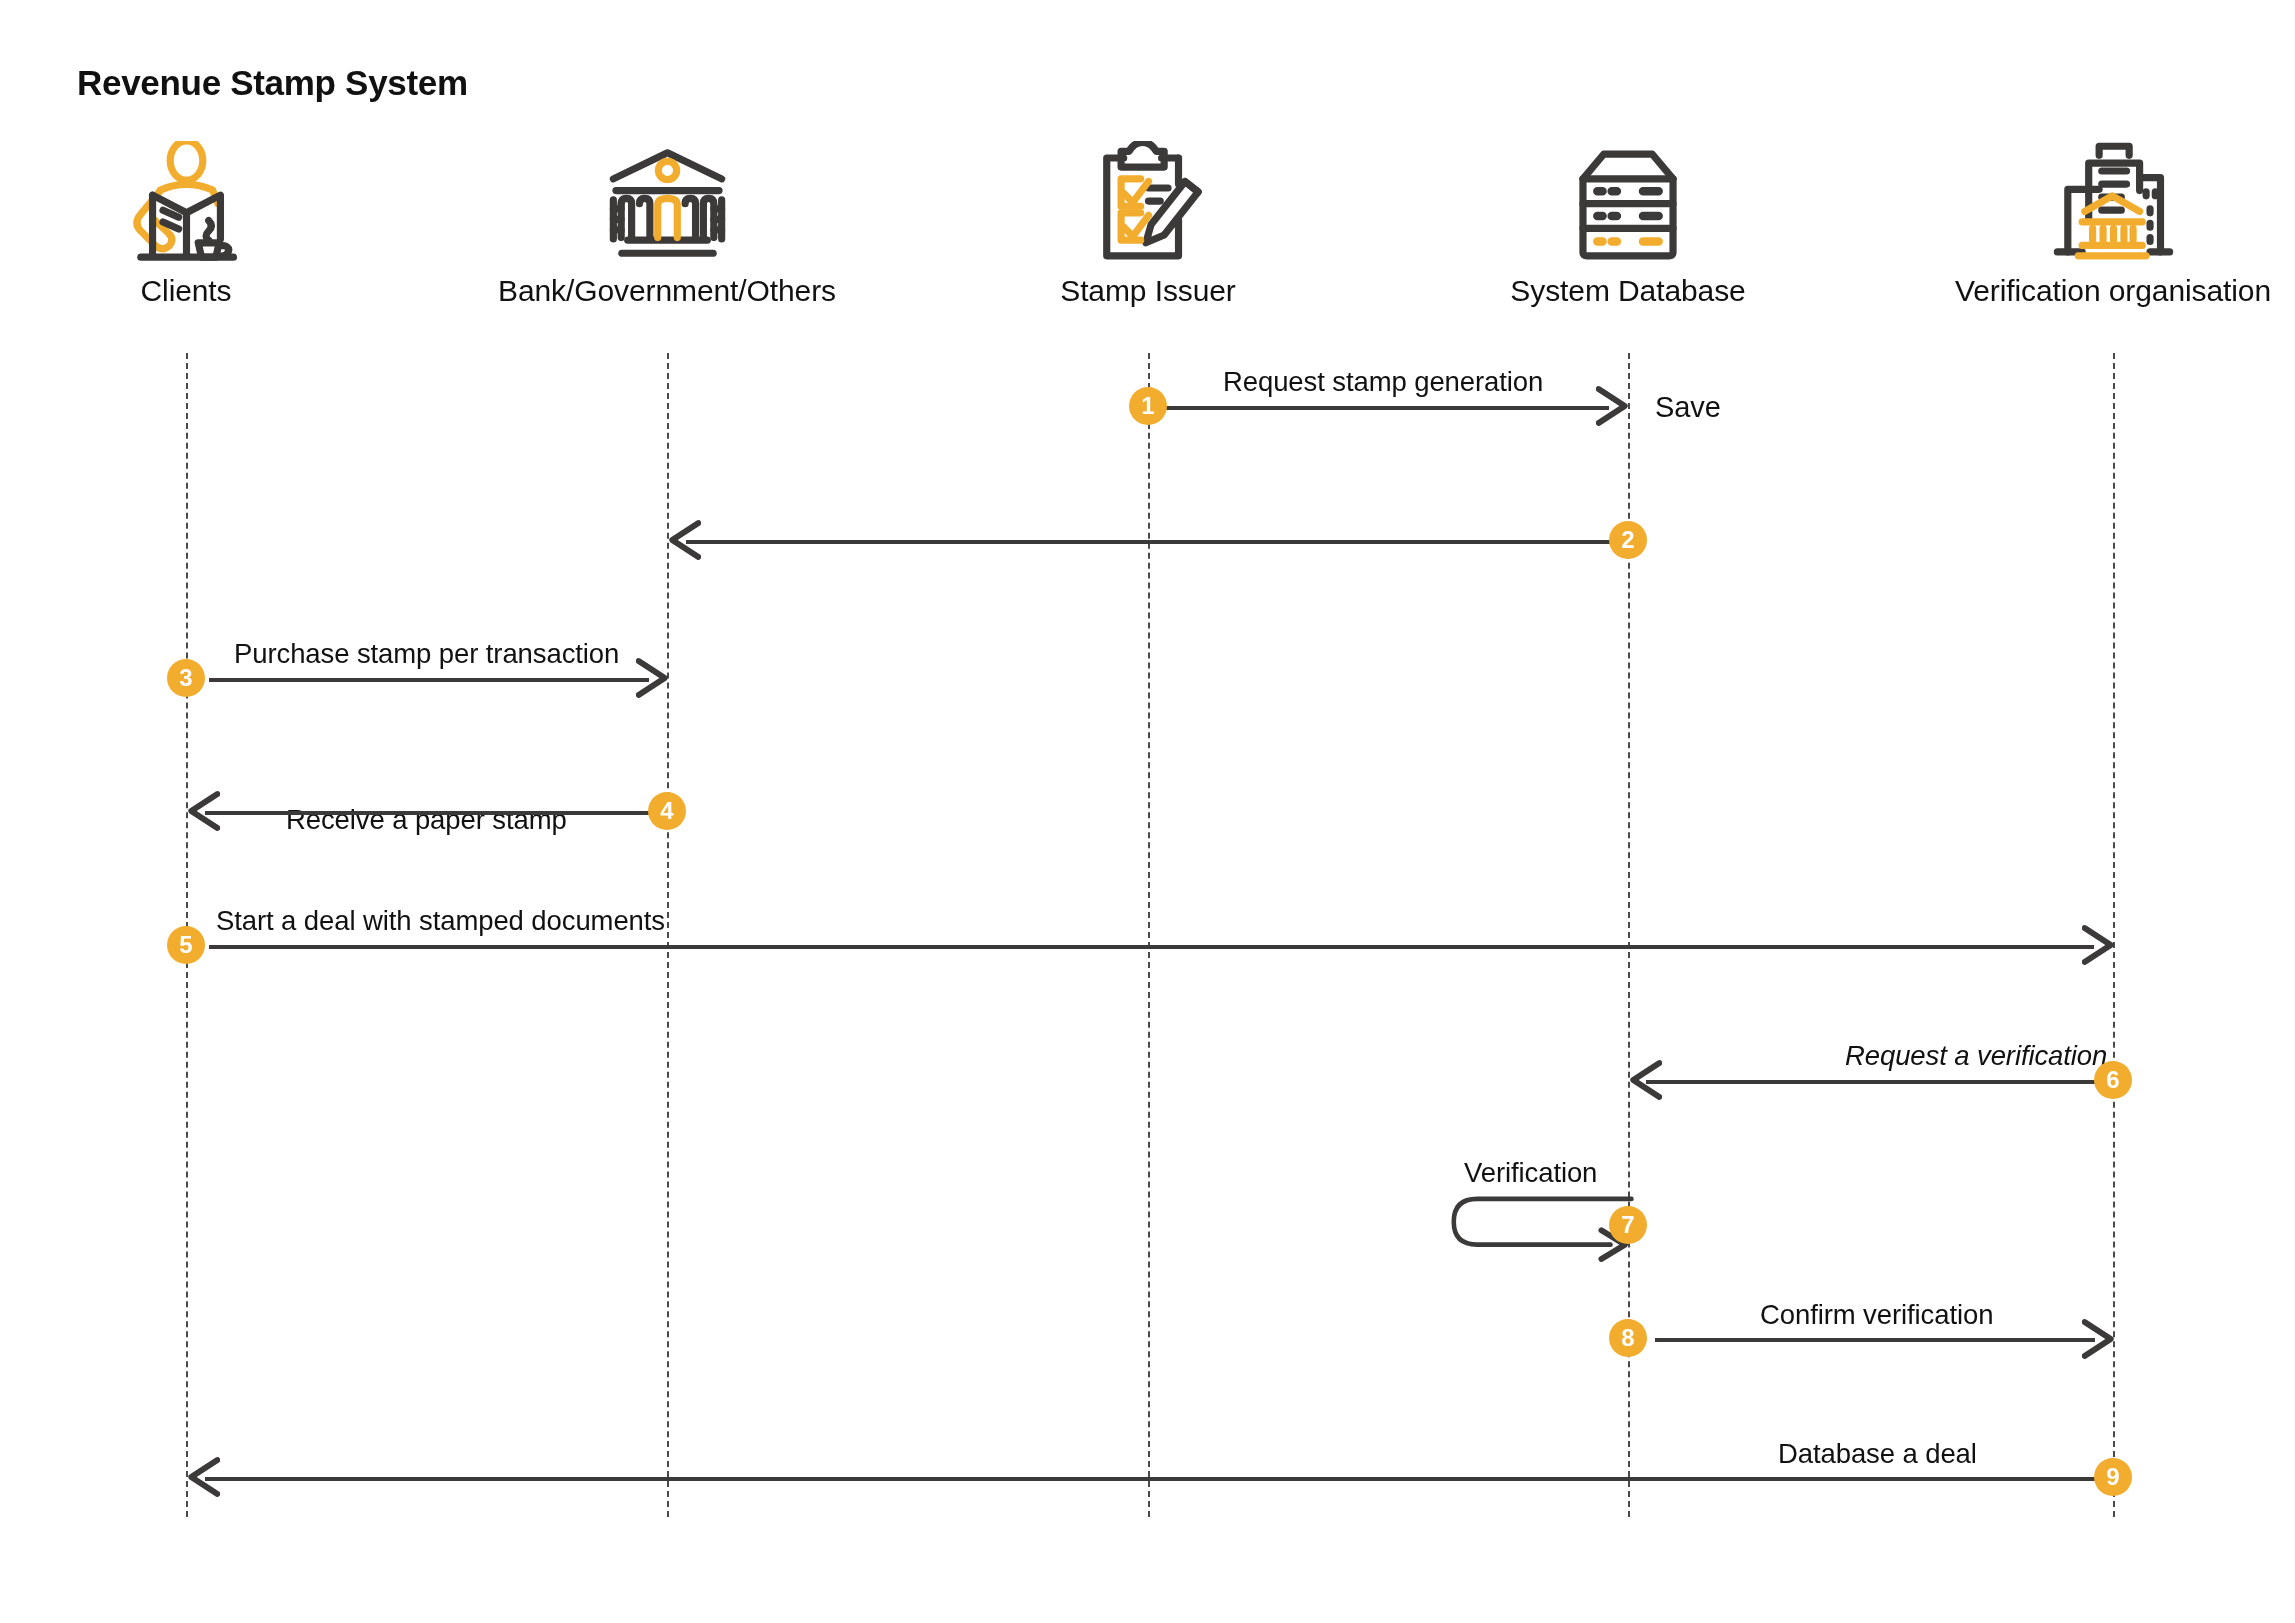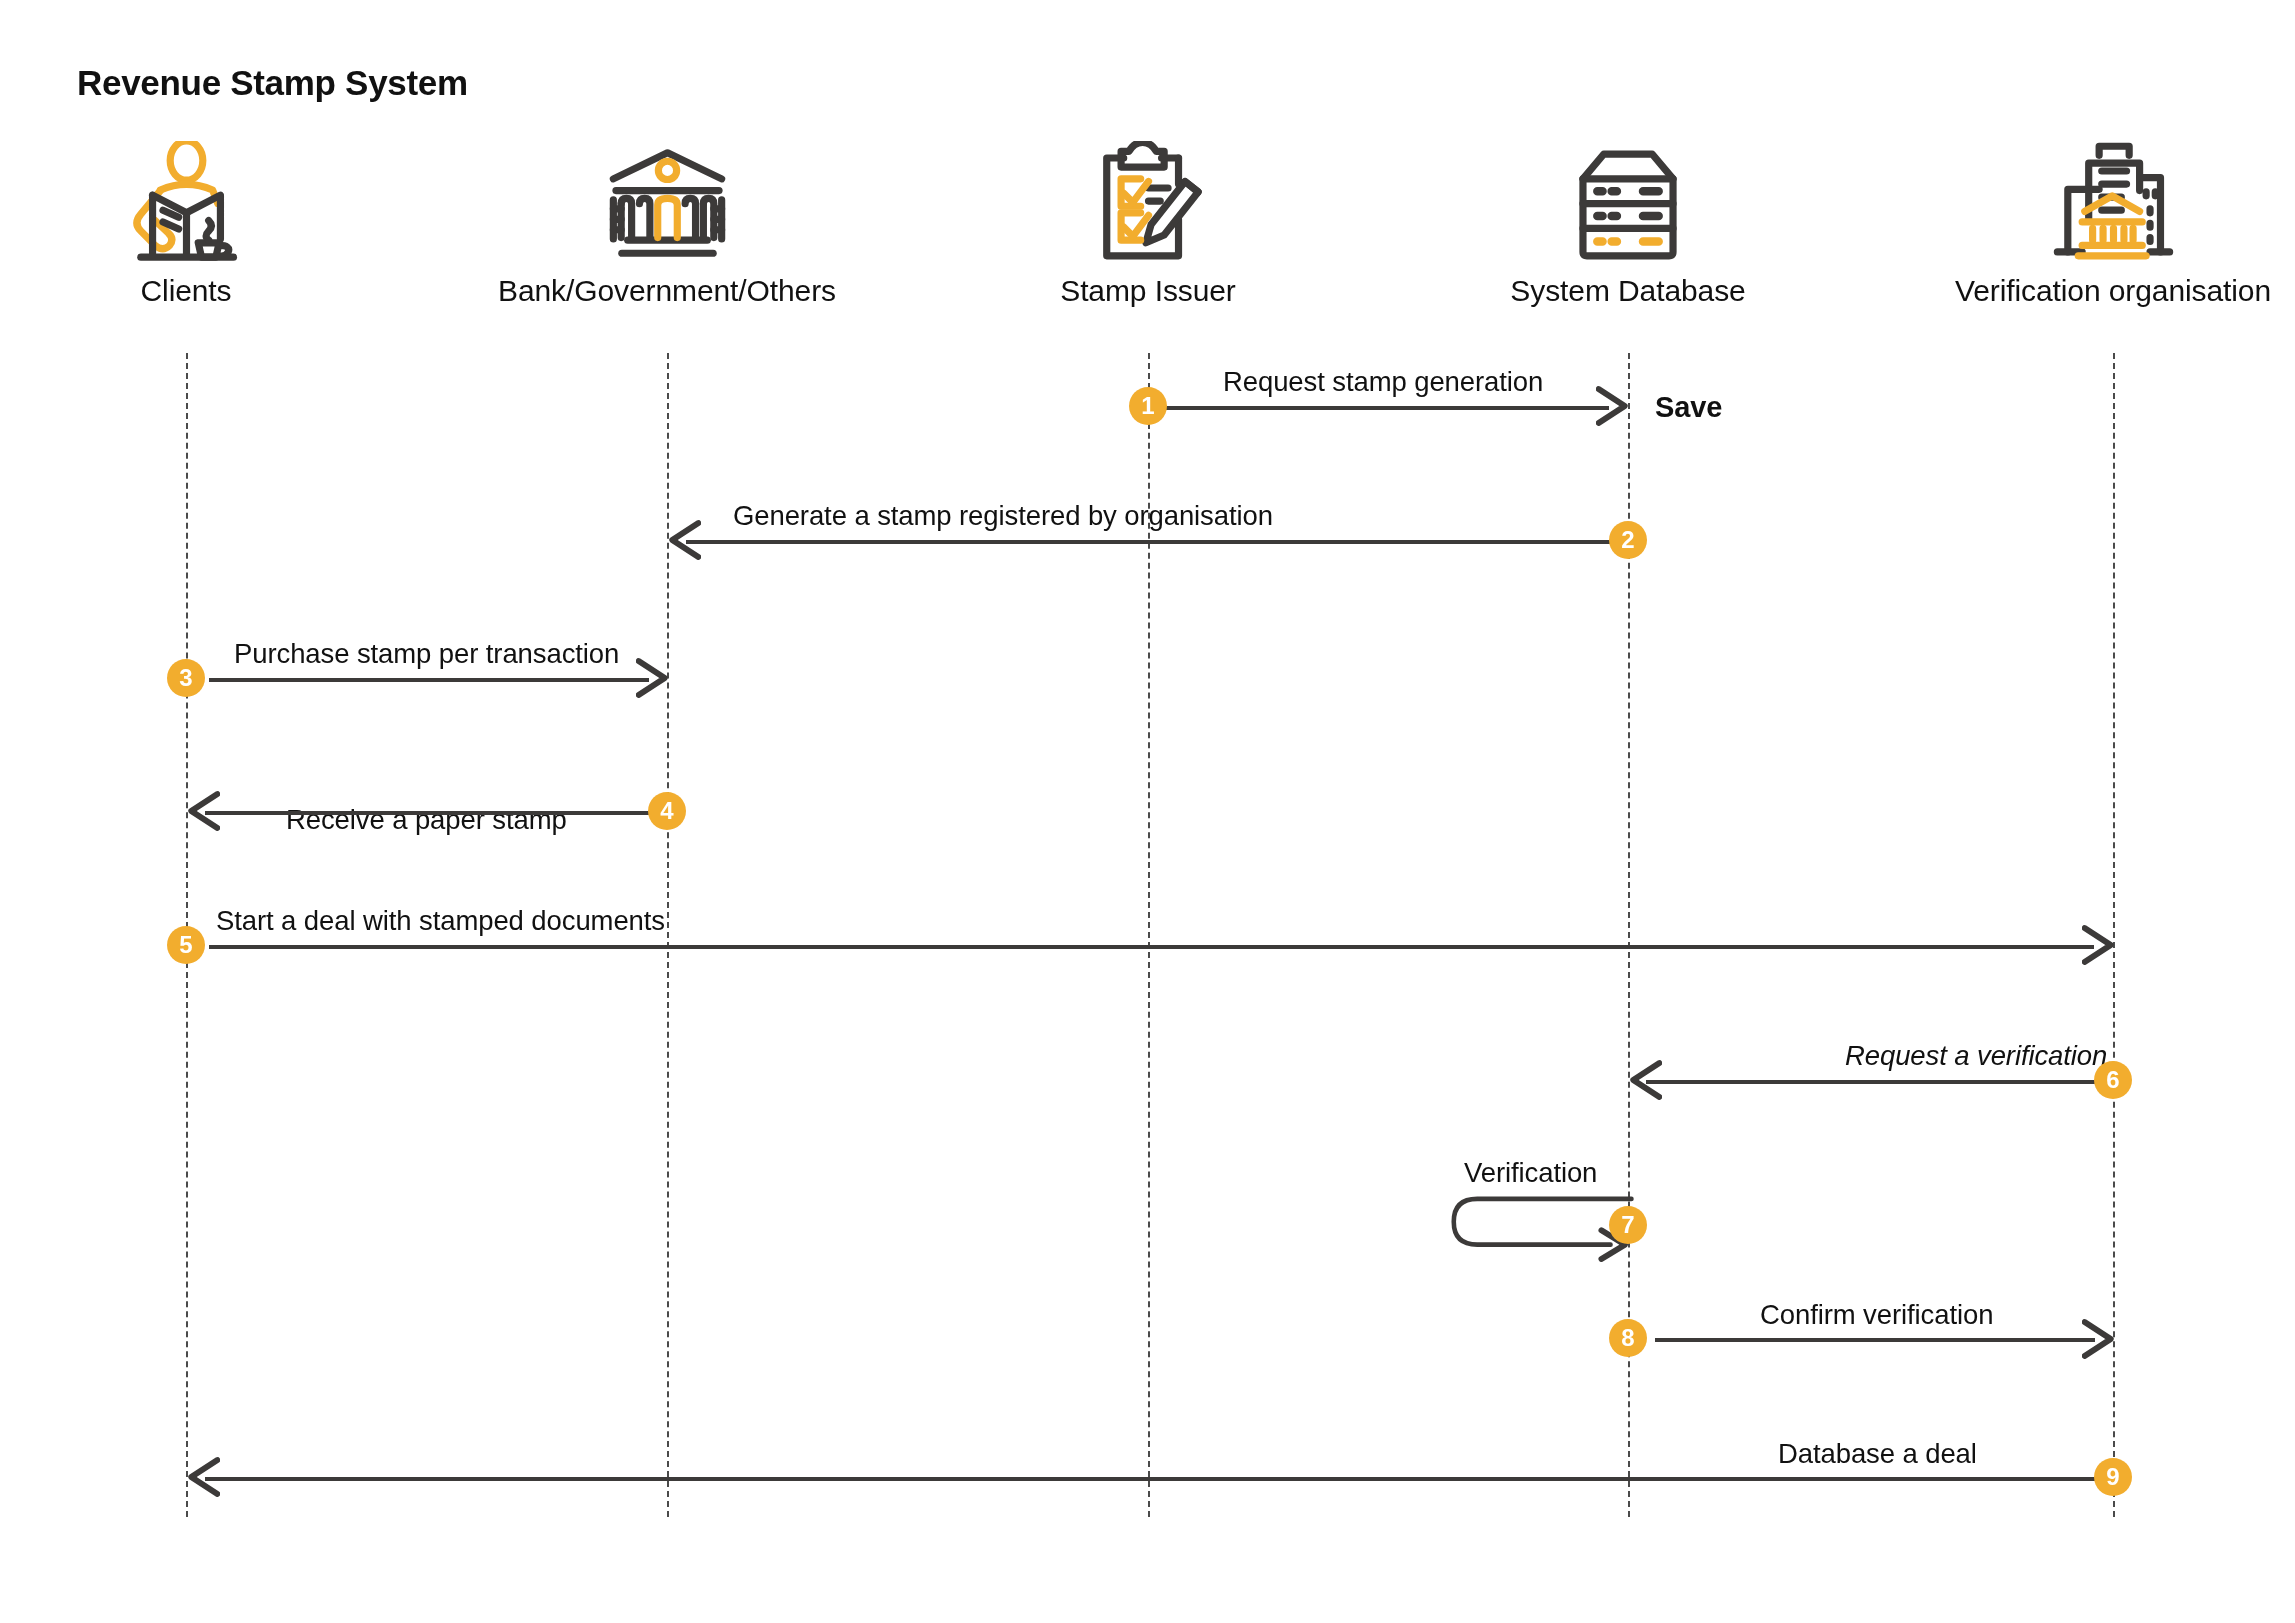--- a/index.html
+++ b/index.html
@@ -68,21 +68,21 @@
     border-top: 4.6px solid #3c3a39;
   }
   .msg-label {
     position: absolute;
     font-size: 27.5px;
     color: #111111;
     white-space: nowrap;
     letter-spacing: -0.1px;
   }
   .msg-label.bold {
-    font-weight: bold;
+    font-weight: normal;
     font-size: 29px;
   }
   .arrowhead {
     position: absolute;
     width: 34px;
     height: 42px;
   }
   .badge {
     position: absolute;
     width: 38px;
@@ -232,21 +232,20 @@
   <div class="lifeline" style="left:2113px; top:353px; height:1164px;"></div>
 
   <div class="msg-label" style="left:1223px; top:366px;text-align:right;">Request stamp generation</div>
   <div class="msg-line" style="left:1164px; top:406px; width:445px;"></div>
   <svg class="arrowhead" style="left:1596px; top:385px;" viewBox="0 0 52 64">
     <path d="M4 6 L44 32 L4 58" fill="none" stroke="#3c3a39" stroke-width="9" stroke-linecap="round" stroke-linejoin="round"></path>
   </svg>
   <div class="msg-label bold" style="left:1655px; top:391px;">Save</div>
   <div class="badge" style="left:1148px; top:406px;">1</div>
 
-  <div class="msg-label" style="left:733px; top:500px;">Generate a stamp registered by organisation</div>
   <div class="msg-line" style="left:686px; top:540px; width:924px;"></div>
   <svg class="arrowhead" style="left:667px; top:519px;" viewBox="0 0 52 64">
     <path d="M48 6 L8 32 L48 58" fill="none" stroke="#3c3a39" stroke-width="9" stroke-linecap="round" stroke-linejoin="round"></path>
   </svg>
   <div class="badge" style="left:1628px; top:540px;">2</div>
 
   <div class="msg-label" style="left:234px; top:638px;">Purchase stamp per transaction</div>
   <div class="msg-line" style="left:209px; top:678px; width:440px;"></div>
   <svg class="arrowhead" style="left:636px; top:657px;" viewBox="0 0 52 64">
     <path d="M4 6 L44 32 L4 58" fill="none" stroke="#3c3a39" stroke-width="9" stroke-linecap="round" stroke-linejoin="round"></path>

